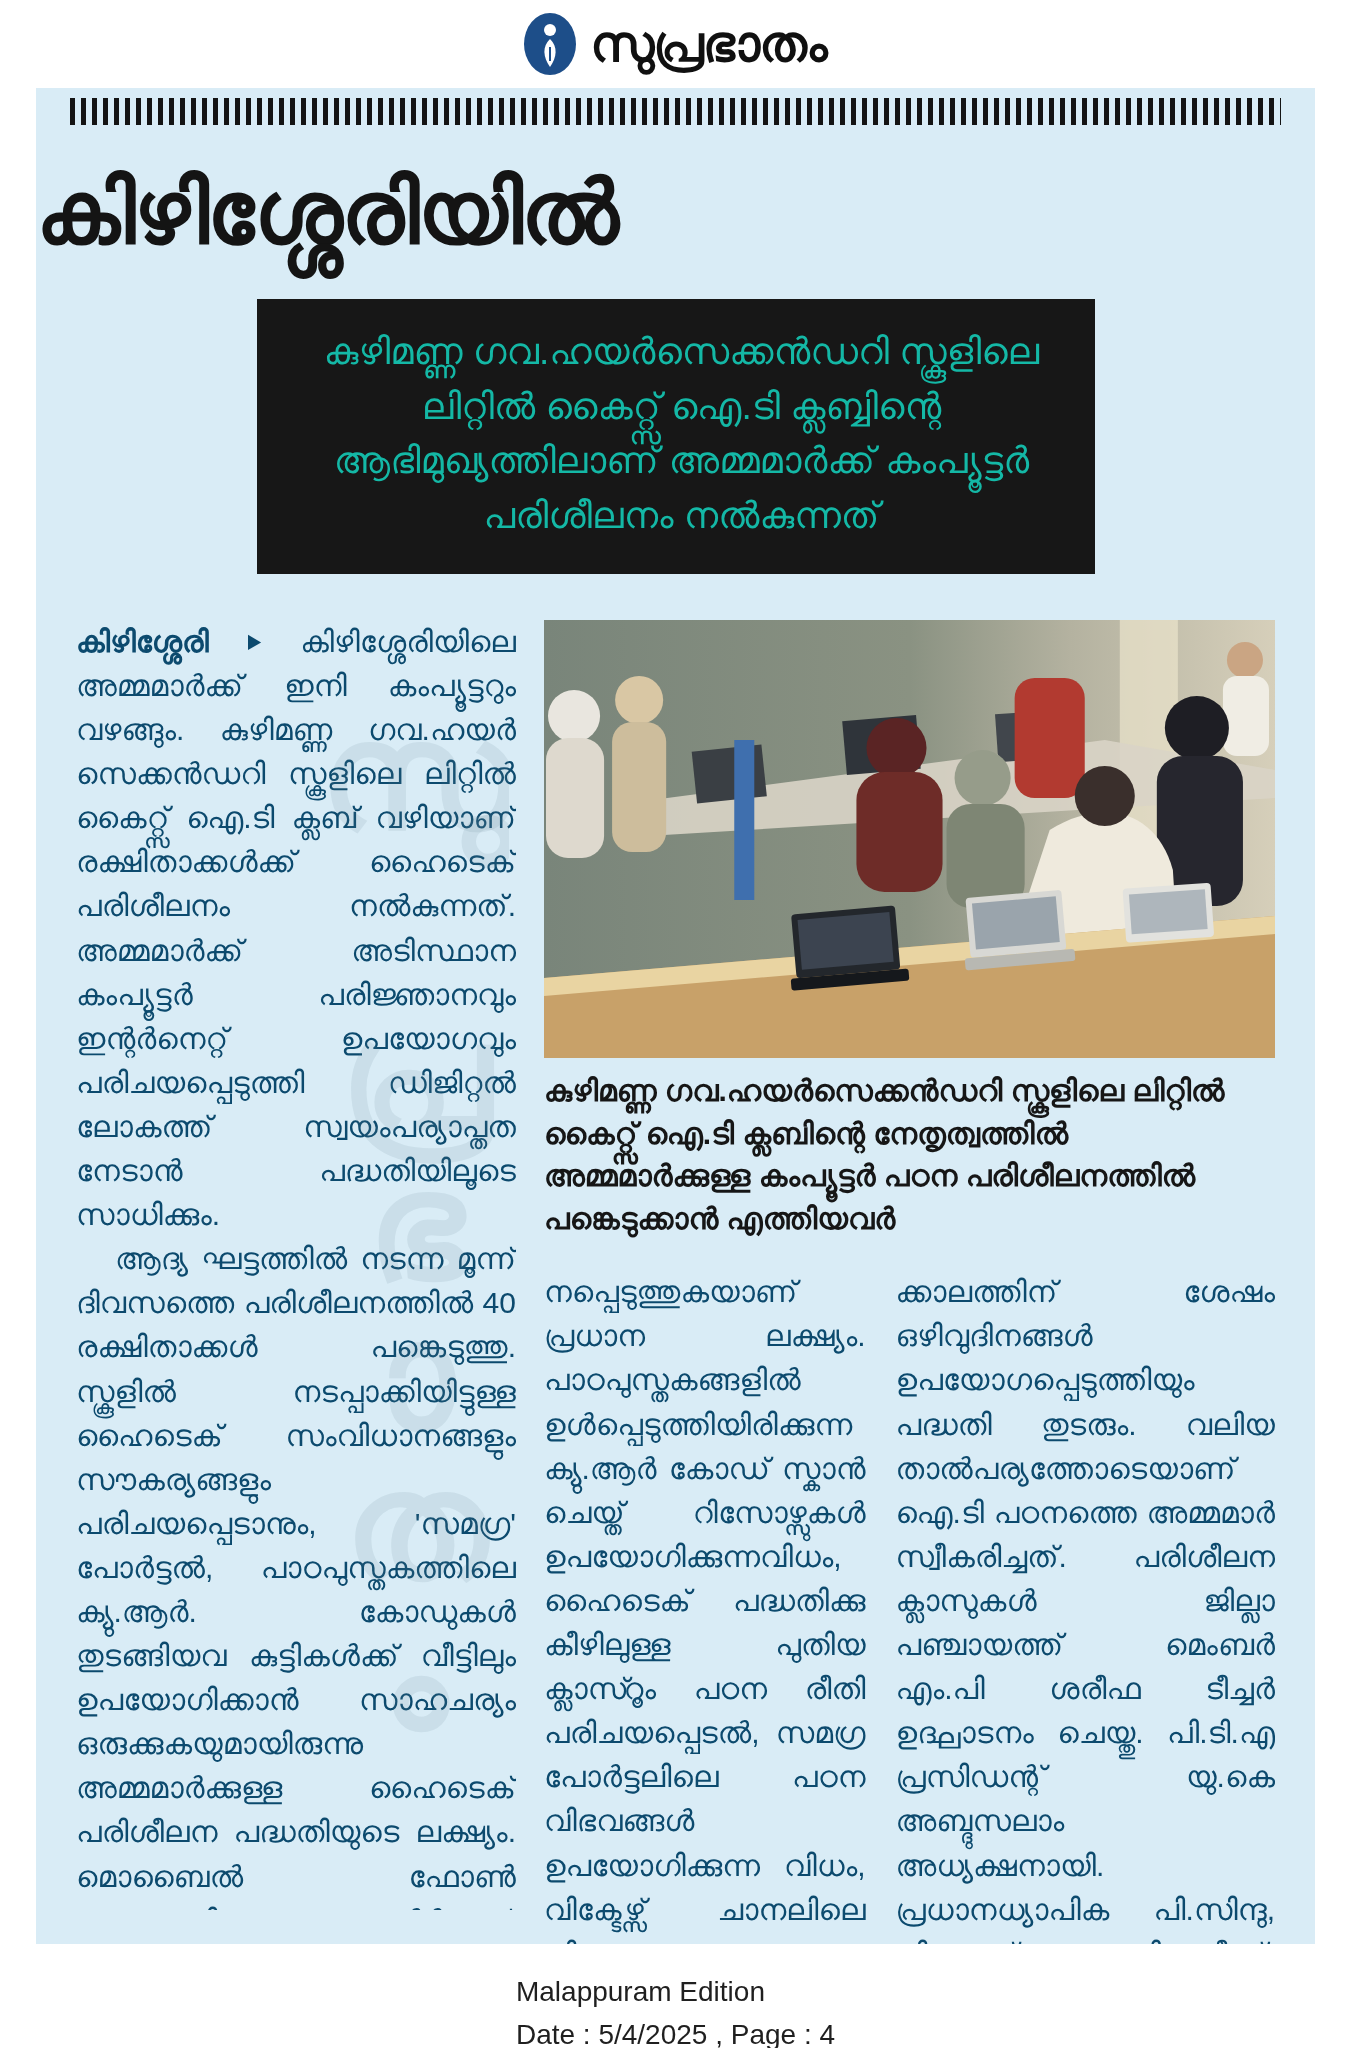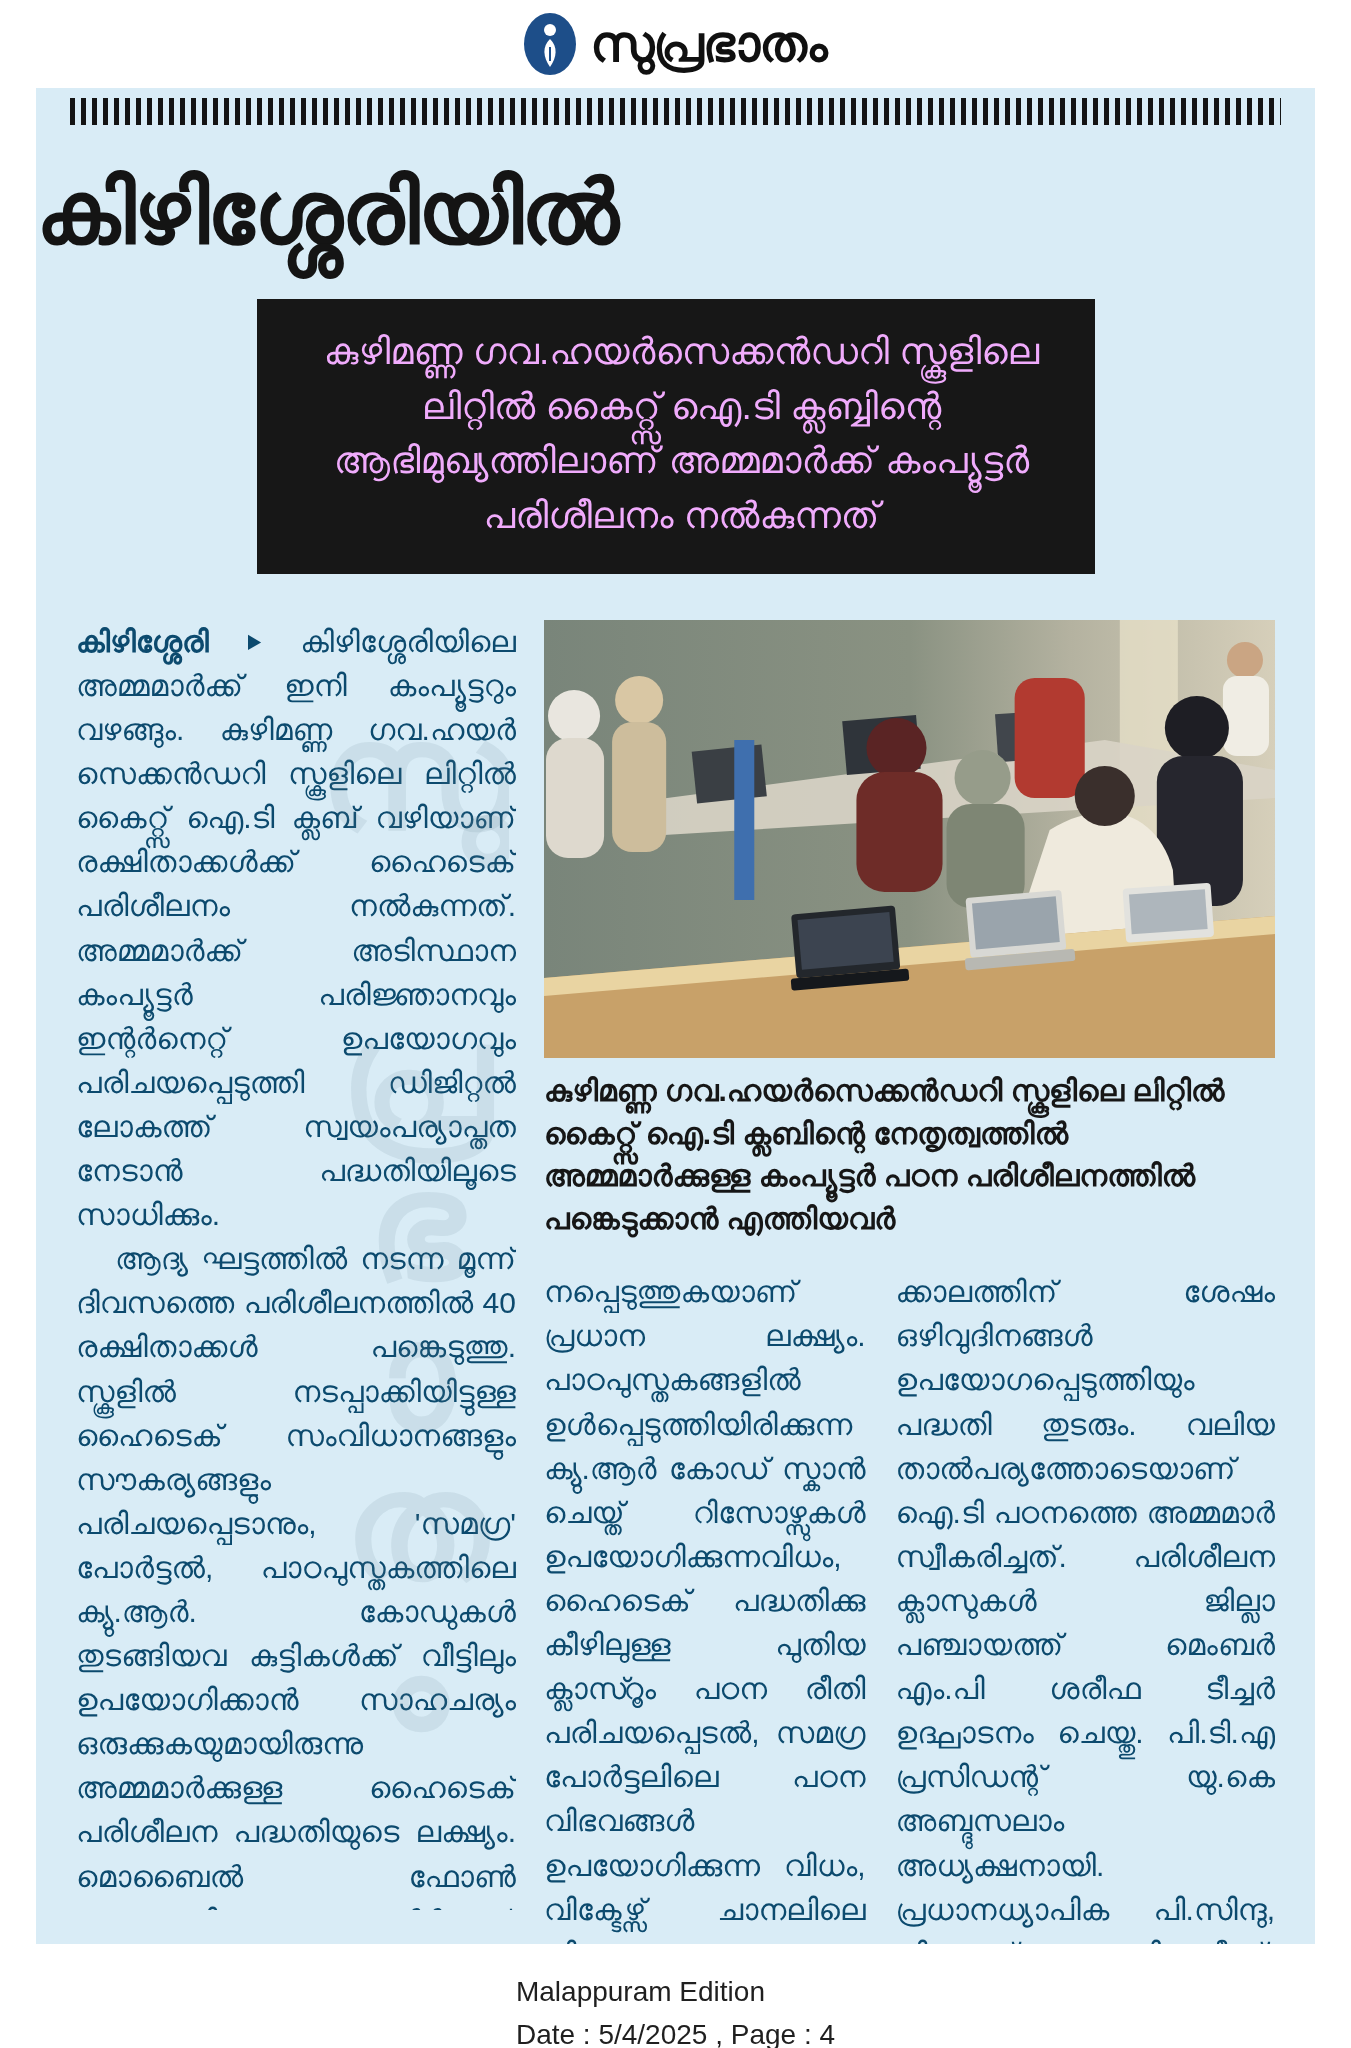--- a/index.html
+++ b/index.html
@@ -13,21 +13,21 @@
 
   
   .article { position:relative; margin:0 36px; height:1856px; background:#d9ecf6; overflow:hidden; }
 
   .barcode { height:27px; margin:10px 34px 0 34px;
     background:repeating-linear-gradient(90deg,#141414 0 5px, rgba(0,0,0,0) 5px 11px); }
 
   .headline { margin-top:40px; font-weight:800; color:#141414;
     font-size:88px; line-height:1.09; letter-spacing:-2px; }
 
-  .subhead-box { width:838px; margin:38px auto 0 auto; background:#171717; color:#f0abfc;
+  .subhead-box { width:838px; margin:38px auto 0 auto; background:#171717; color:#14b8a6;
     padding:26px 46px 30px 58px; text-align:center; font-size:37px; line-height:1.48; font-weight:500; }
 
   
   .body-grid { margin:46px 40px 0 40px; display:grid; grid-template-columns:440px 1fr; column-gap:28px; }
 
   .bodytext { font-size:30px; line-height:1.47; color:#0c4a6e; text-align:justify; }
   .col1 { height:1290px; overflow:hidden; }
   .col1 p + p { text-indent:1.3em; }
   .lead-place { font-weight:800; }
   .lead-marker { font-size:0.62em; position:relative; top:-3px; padding:0 2px; }

